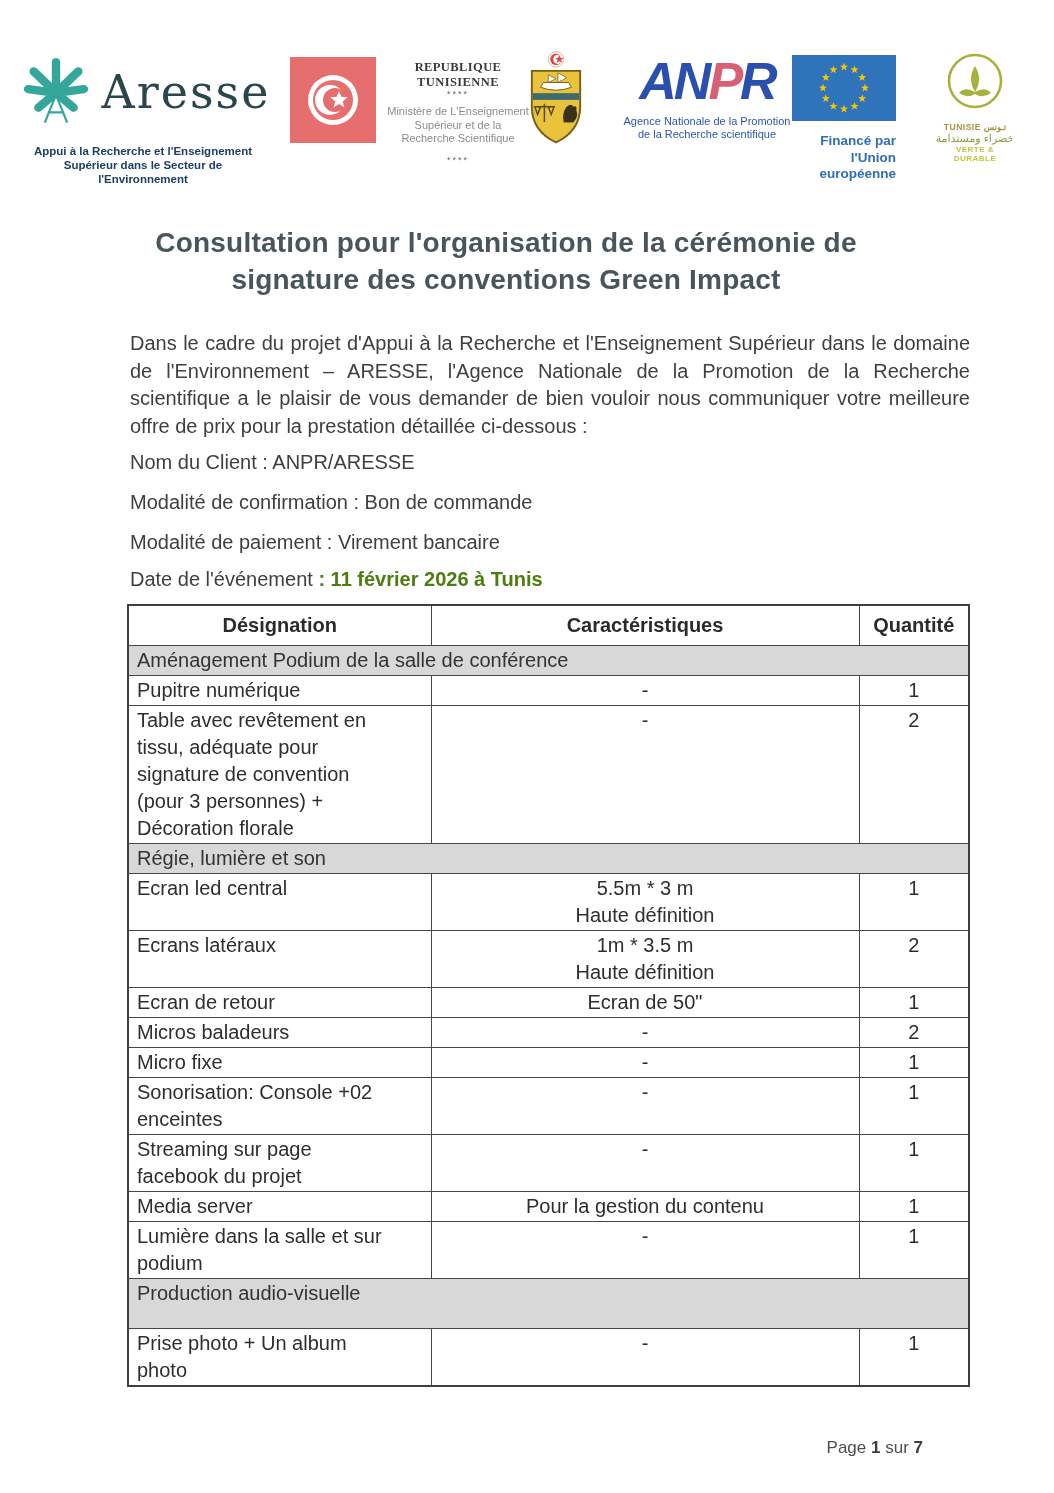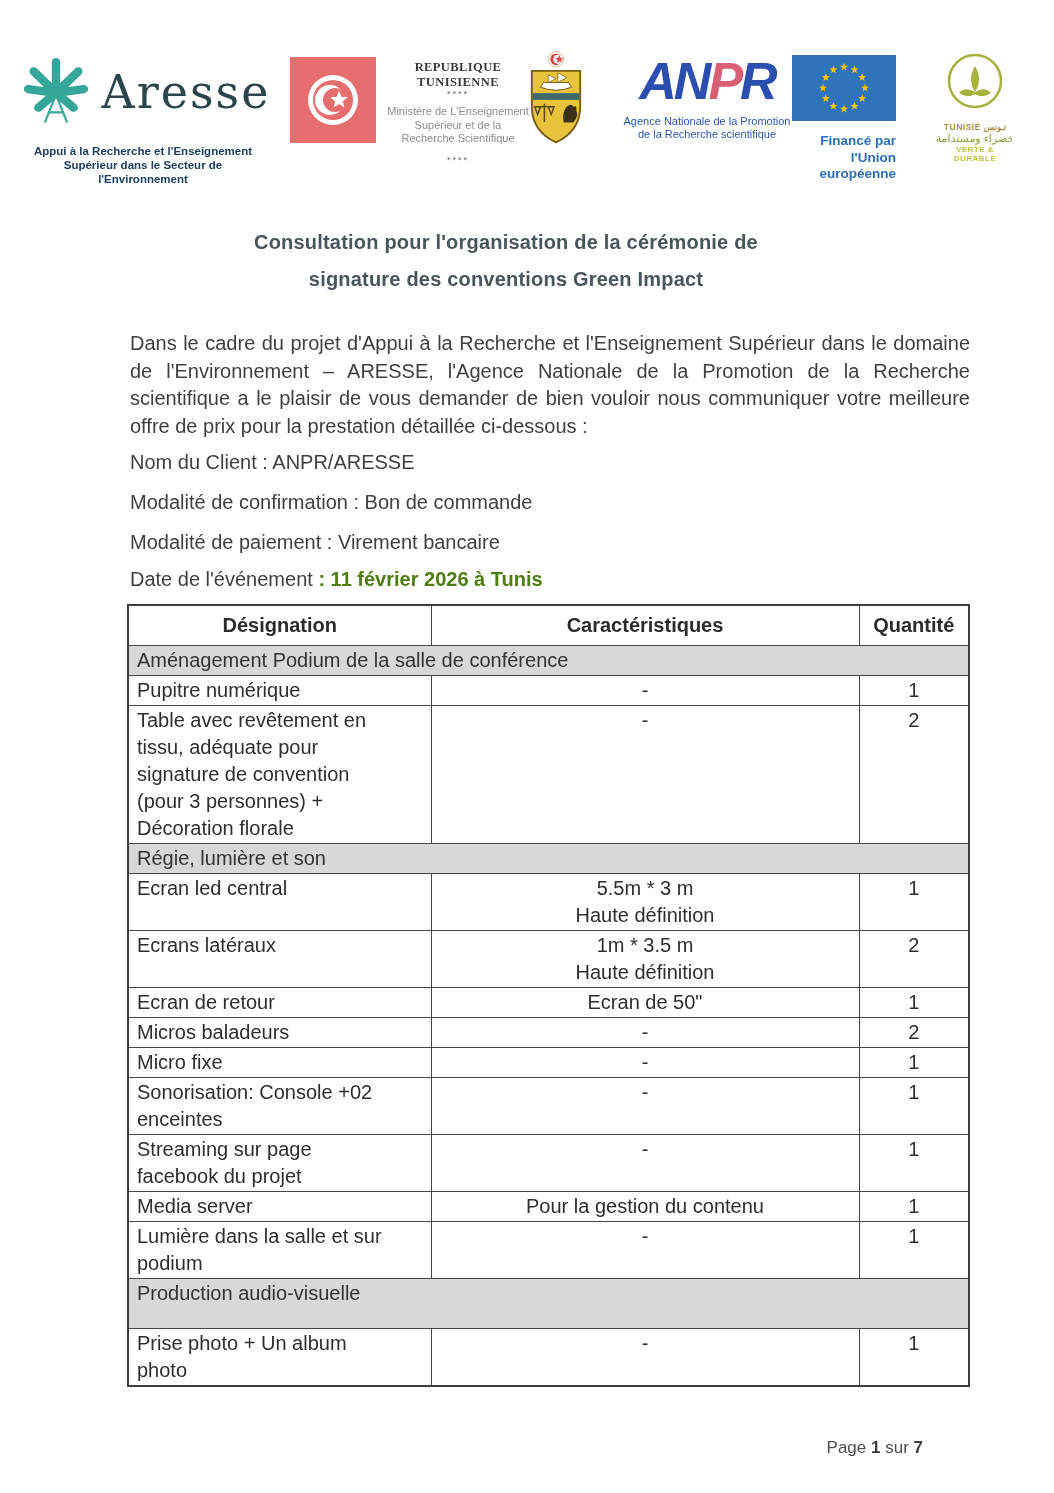--- a/index.html
+++ b/index.html
@@ -32,21 +32,21 @@
   .eu { left:788px; top:55px; width:108px; text-align:right; }
   .eu-caption { margin-top:8px; font-size:13.5px; font-weight:bold; color:#2f6db5; line-height:16.5px; }
 
   .tverte { left:934px; top:50px; width:82px; text-align:center; }
   .tv-line1 { margin-top:4px; font-size:8.5px; font-weight:bold; color:#a98f3f; letter-spacing:0.5px; }
   .tv-line2 { font-size:11px; color:#8f9a3a; }
   .tv-line3 { font-size:8px; font-weight:bold; color:#c3c43e; letter-spacing:0.5px; }
 
   
   .doc-title { position:absolute; left:0; right:0; top:224px; text-align:center;
-    font-size:20px; font-weight:bold; color:#48555b; line-height:37px; letter-spacing:0.2px; }
+    font-size:28px; font-weight:bold; color:#48555b; line-height:37px; letter-spacing:0.2px; }
   .intro { position:absolute; left:130px; top:330px; width:840px; font-size:20px;
     color:#3f3f3f; text-align:justify; line-height:27.5px; }
   .detail-line { position:absolute; left:130px; font-size:20px; color:#3f3f3f; }
   .detail-line b { color:#4d7c0f; }
   .d0 { top:451px; } .d1 { top:491px; } .d2 { top:531px; } .d3 { top:568px; }
 
   
   table.spec { position:absolute; left:127px; top:604px; width:841px;
     border-collapse:collapse; border:2.5px solid #3f3f3f; table-layout:fixed;
     font-size:20px; color:#2e2e2e; }

